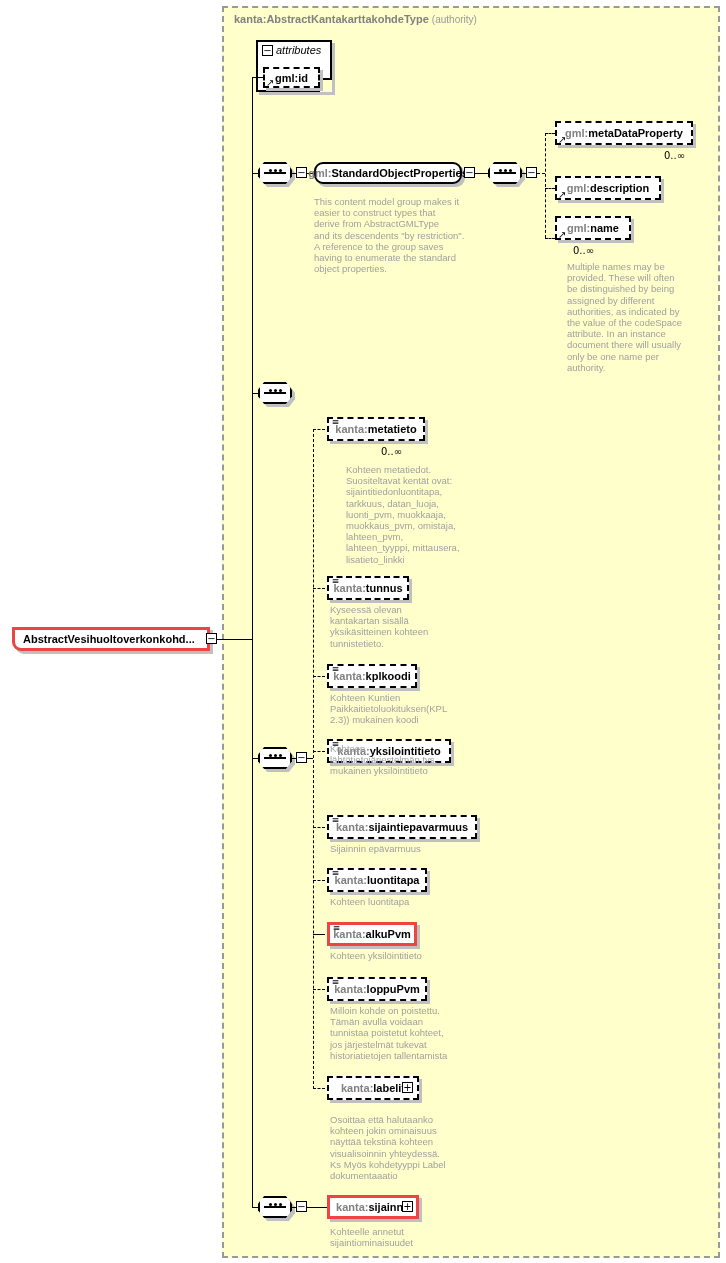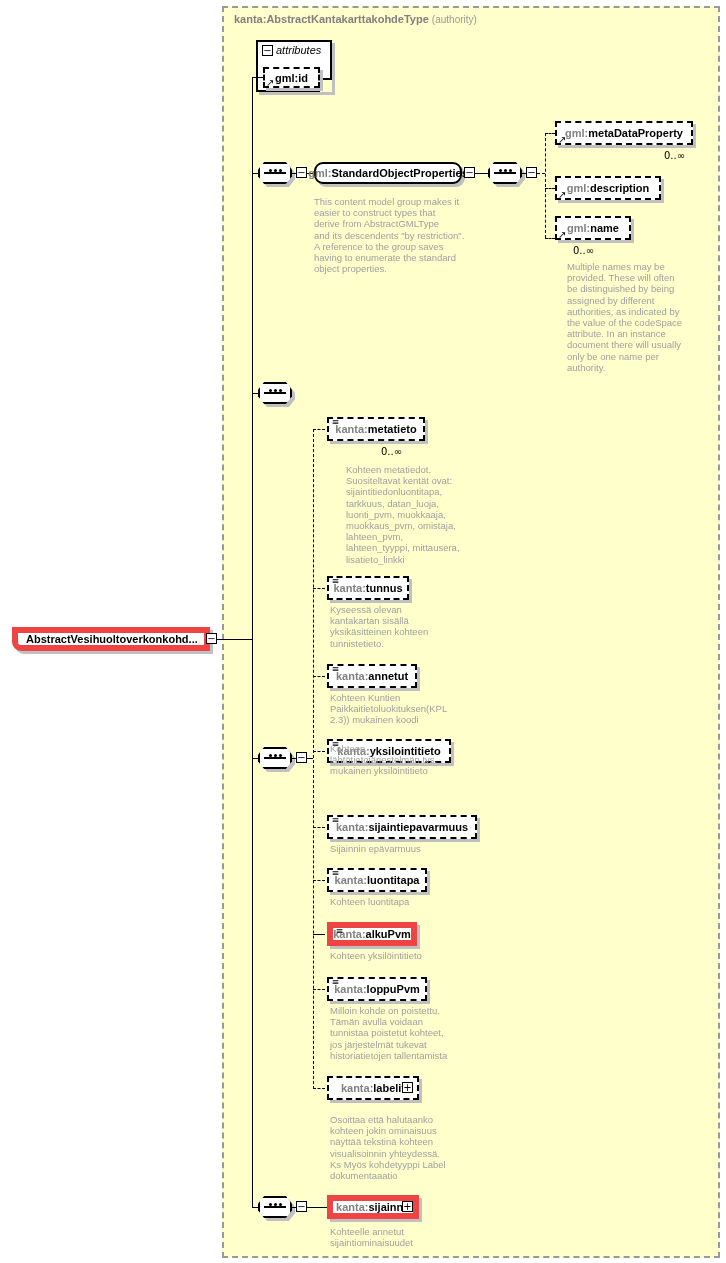--- a/index.html
+++ b/index.html
@@ -42,21 +42,21 @@
   .node {
     position: absolute;
     box-sizing: border-box;
     background: #ffffff;
     display: flex;
     align-items: center;
     justify-content: center;
     white-space: nowrap;
     box-shadow: 3px 3px 0 0 #c0c0c0;
   }
-  .node.solid  { border: 6px solid #ef4444; }
+  .node.solid  { border: 3px solid #ef4444; }
   .node.dashed { border: 2px dashed #000000; }
 
   .node-label {
     font-size: 11px;
     font-weight: bold;
     color: #000000;
     letter-spacing: 0;
   }
   .node-label .ns {
     color: #808080;
@@ -376,21 +376,21 @@
     </span>
   </div>
   <div class="annot" style="left:330px; top:604px; width:150px;">Kyseessä olevan
 kantakartan sisällä
 yksikäsitteinen kohteen
 tunnistetieto.</div>
 
   <div class="node dashed" style="left:327px; top:664px; width:90px; height:24px;">
     <span class="seq-glyph">≡</span>
     <span class="node-label">
-      <span class="ns">kanta:</span><span>annetut</span>
+      <span class="ns">kanta:</span><span>kplkoodi</span>
     </span>
   </div>
   <div class="annot" style="left:330px; top:692px; width:150px;">Kohteen Kuntien
 Paikkaitietoluokituksen(KPL
 2.3)) mukainen koodi</div>
 
   <div class="node dashed" style="left:327px; top:739px; width:124px; height:24px;">
     <span class="seq-glyph">≡</span>
     <span class="node-label">
       <span class="ns">kanta:</span><span>yksilointitieto</span>

